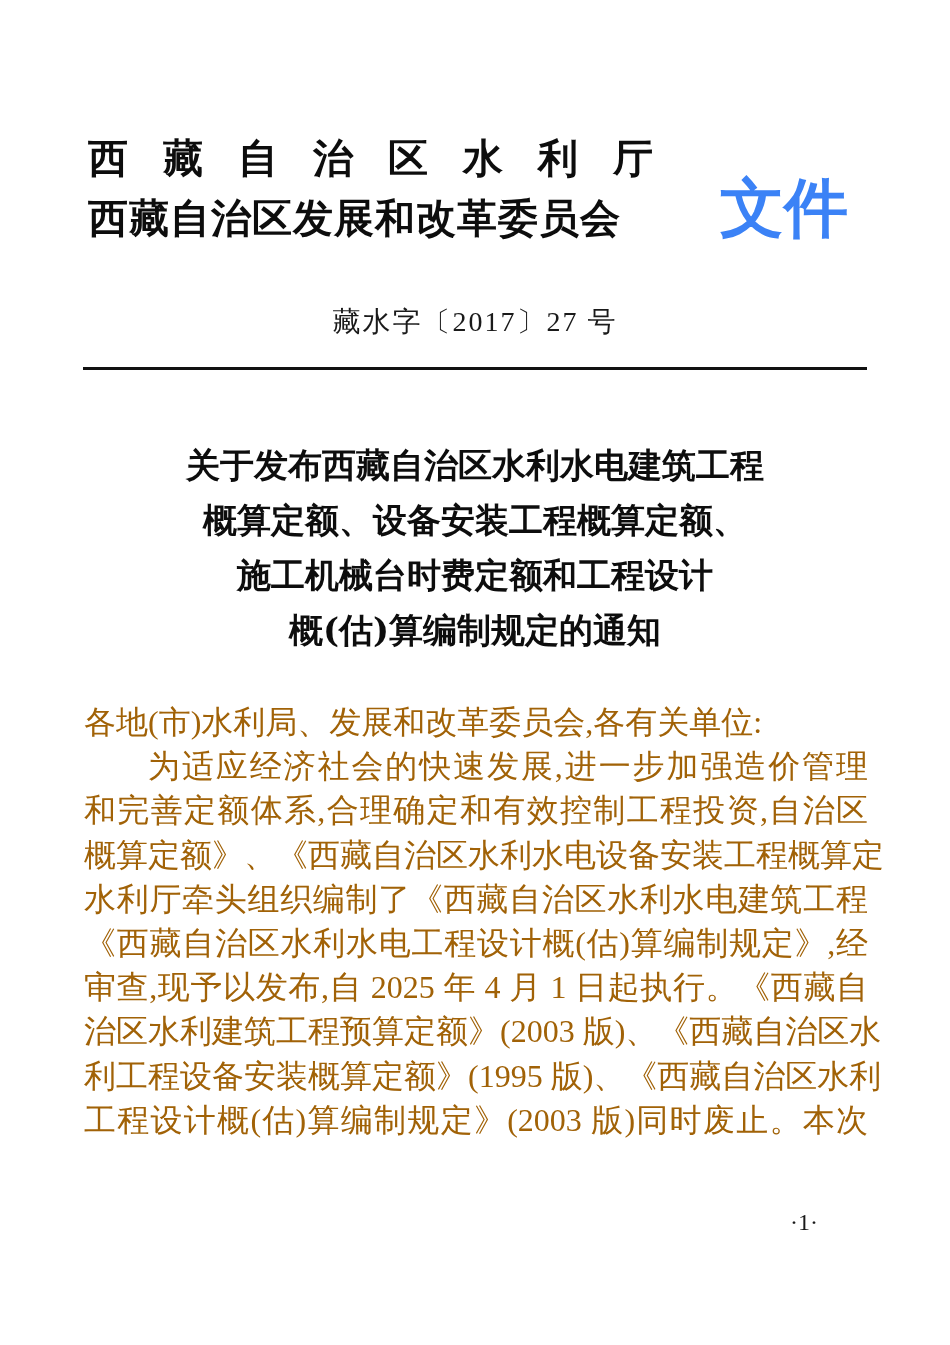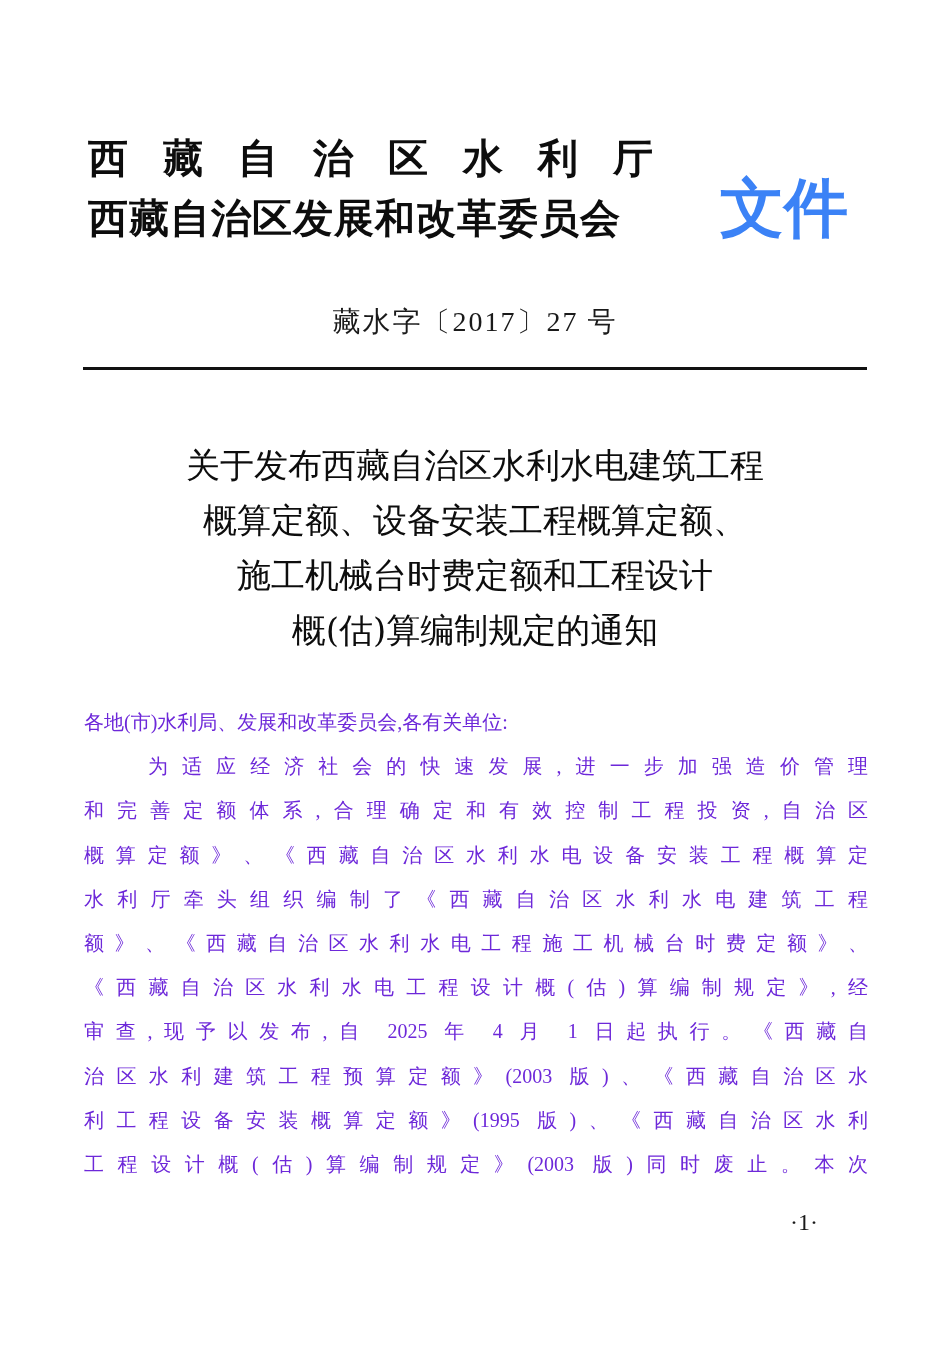--- a/index.html
+++ b/index.html
@@ -70,38 +70,38 @@
       height: 3px;
       background: #111111;
     }
     .title {
       position: absolute;
       left: 0;
       width: 950px;
       top: 438px;
       text-align: center;
       font-family: "DejaVu Serif", serif;
-      font-weight: normal;
+      font-weight: bold;
       font-size: 34px;
       line-height: 55px;
       color: #0d0d0d;
     }
     .title-line {
       display: block;
       white-space: nowrap;
     }
     .body-text {
       position: absolute;
       left: 84px;
       top: 700px;
       width: 784px;
       font-family: "Liberation Serif", serif;
-      font-size: 20px;
+      font-size: 32px;
       line-height: 44.2px;
-      color: #6d28d9;
+      color: #a16207;
     }
     .body-line {
       display: block;
       white-space: nowrap;
       text-align: justify;
       text-align-last: justify;
       height: 44.2px;
     }
     .body-line.first {
       text-align: left;
@@ -139,21 +139,20 @@
   <span class="title-line">施工机械台时费定额和工程设计</span>
   <span class="title-line">概(估)算编制规定的通知</span>
 </div>
 
 <div class="body-text">
   <span class="body-line first">各地(市)水利局、发展和改革委员会,各有关单位:</span>
   <span class="body-line indent">为适应经济社会的快速发展,进一步加强造价管理</span>
   <span class="body-line">和完善定额体系,合理确定和有效控制工程投资,自治区</span>
   <span class="body-line">概算定额》、《西藏自治区水利水电设备安装工程概算定</span>
   <span class="body-line">水利厅牵头组织编制了《西藏自治区水利水电建筑工程</span>
-  <span class="body-line">额》、《西藏自治区水利水电工程施工机械台时费定额》、</span>
   <span class="body-line">《西藏自治区水利水电工程设计概(估)算编制规定》,经</span>
   <span class="body-line">审查,现予以发布,自 2025 年 4 月 1 日起执行。《西藏自</span>
   <span class="body-line">治区水利建筑工程预算定额》(2003 版)、《西藏自治区水</span>
   <span class="body-line">利工程设备安装概算定额》(1995 版)、《西藏自治区水利</span>
   <span class="body-line">工程设计概(估)算编制规定》(2003 版)同时废止。本次</span>
 </div>
 
 <div class="page-number">·1·</div>
 
 </body></html>

